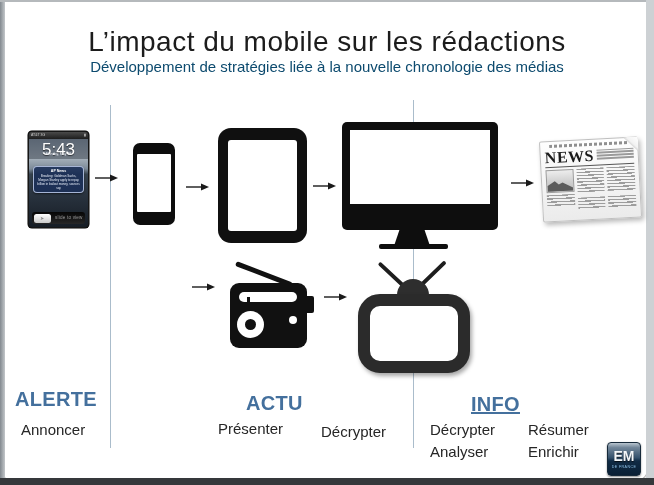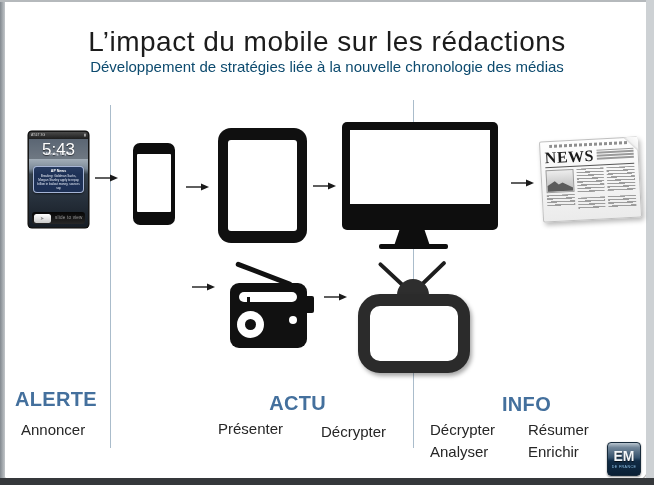--- a/index.html
+++ b/index.html
@@ -76,24 +76,24 @@
   .tv-ant{height:4px;background:#1e1e1e;border-radius:2px;}
   .tv-ant-l{left:379px;top:261px;width:47px;transform:rotate(43deg);transform-origin:left center;}
   .tv-ant-r{left:413px;top:291px;width:45px;transform:rotate(-44deg);transform-origin:left center;}
   .tv-dome{left:397px;top:279px;width:32px;height:16px;background:#2e2e2e;border-radius:16px 16px 0 0;}
   .tv-body{left:358px;top:294px;width:112px;height:79px;background:#fff;border:12px solid #2b2b2b;border-radius:22px;box-sizing:border-box;box-shadow:2px 3px 4px rgba(0,0,0,.35);}
   
   .stage-heading{font-size:20px;font-weight:bold;color:#44709d;letter-spacing:.3px;}
   .stage-item{font-size:15px;color:#262626;line-height:22px;}
   .h-alerte{left:15px;top:388px;width:80px;text-align:center;}
   .i-annoncer{left:21px;top:419px;}
-  .h-actu{left:246px;top:392px;width:80px;text-align:right;}
+  .h-actu{left:246px;top:392px;width:80px;text-align:left;}
   .i-actu{left:218px;top:418px;}
   .i-decrypter-mid{left:321px;top:421px;}
-  .h-info{left:471px;top:393px;width:80px;text-align:right;}
+  .h-info{left:471px;top:393px;width:80px;text-align:left;text-decoration:underline;}
   .i-info{left:430px;top:419px;}
   .i-resumer{left:528px;top:419px;}
   
   .em-logo{left:607px;top:442px;width:34px;height:34px;border-radius:4px;border:1px solid #16293a;box-sizing:border-box;
     background:linear-gradient(180deg,#b9c5cf 0%,#73879a 14%,#35526d 46%,#102b45 56%,#0a1f34 100%);
     box-shadow:0 1px 2px rgba(0,0,0,.45);text-align:center;}
   .em-text{font-size:14px;font-weight:bold;color:#f4f7fa;line-height:15px;margin-top:6px;text-shadow:0 1px 1px rgba(0,0,0,.7);}
   .em-sub{font-size:3.6px;color:#8fc3ea;letter-spacing:.4px;margin-top:0.5px;}
 </style>
 </head>

